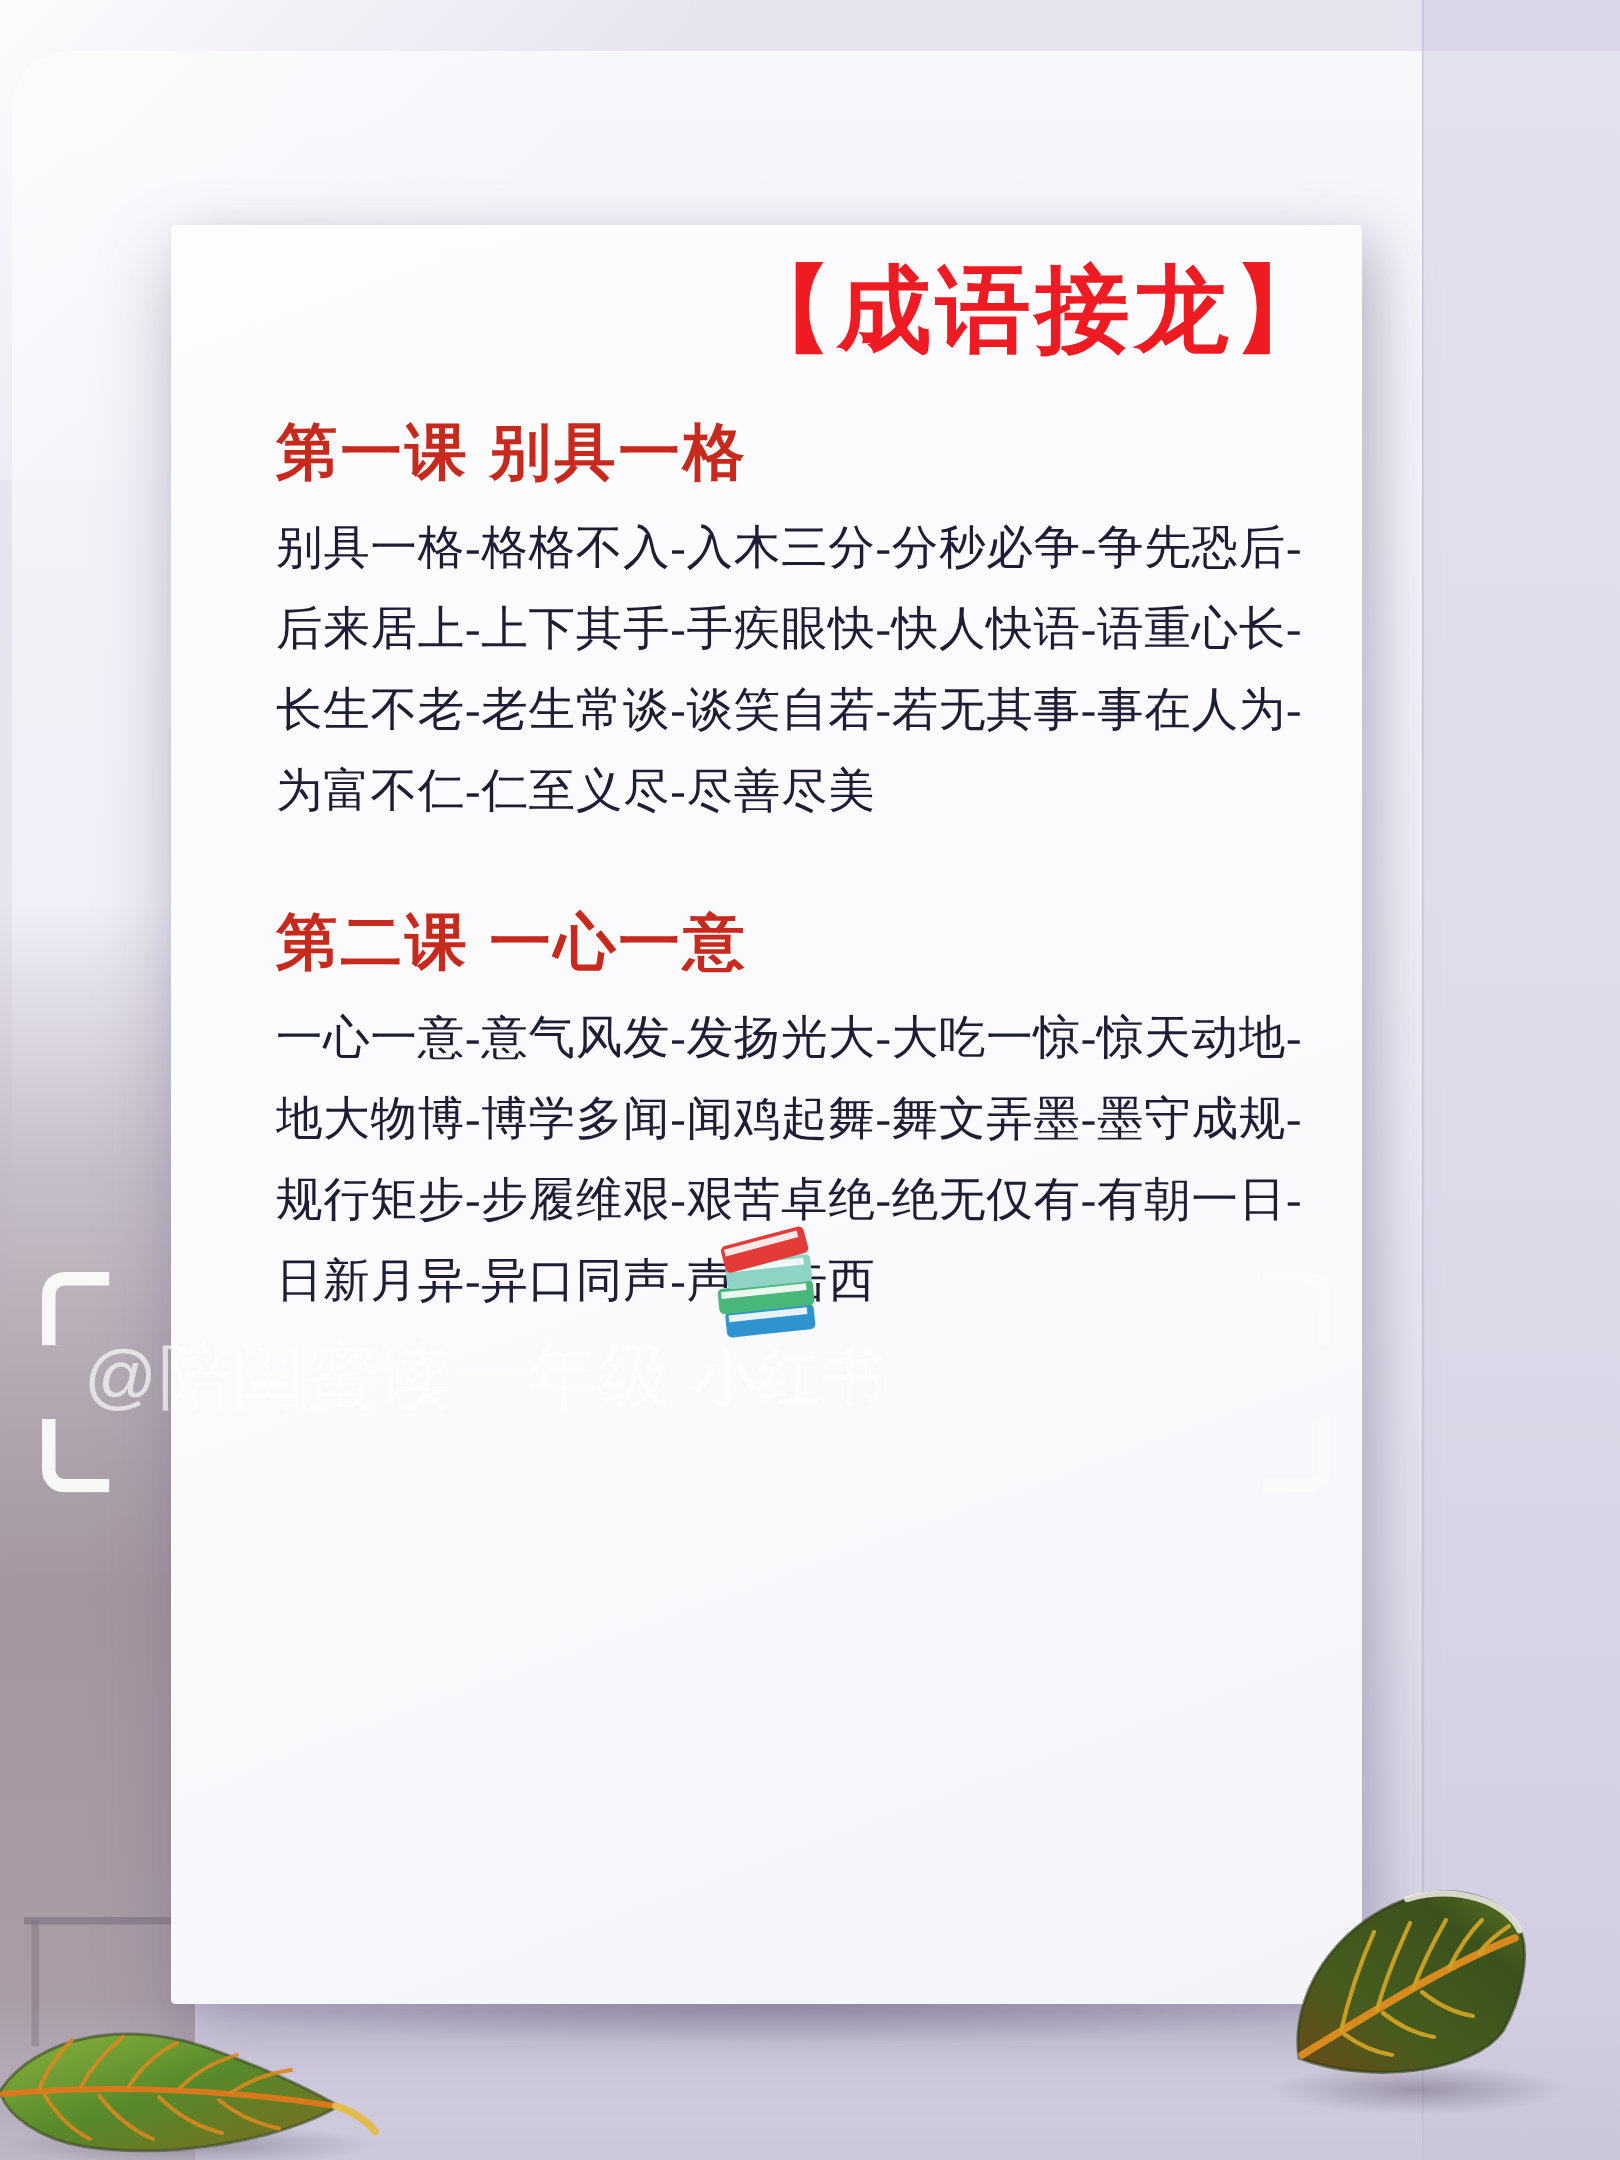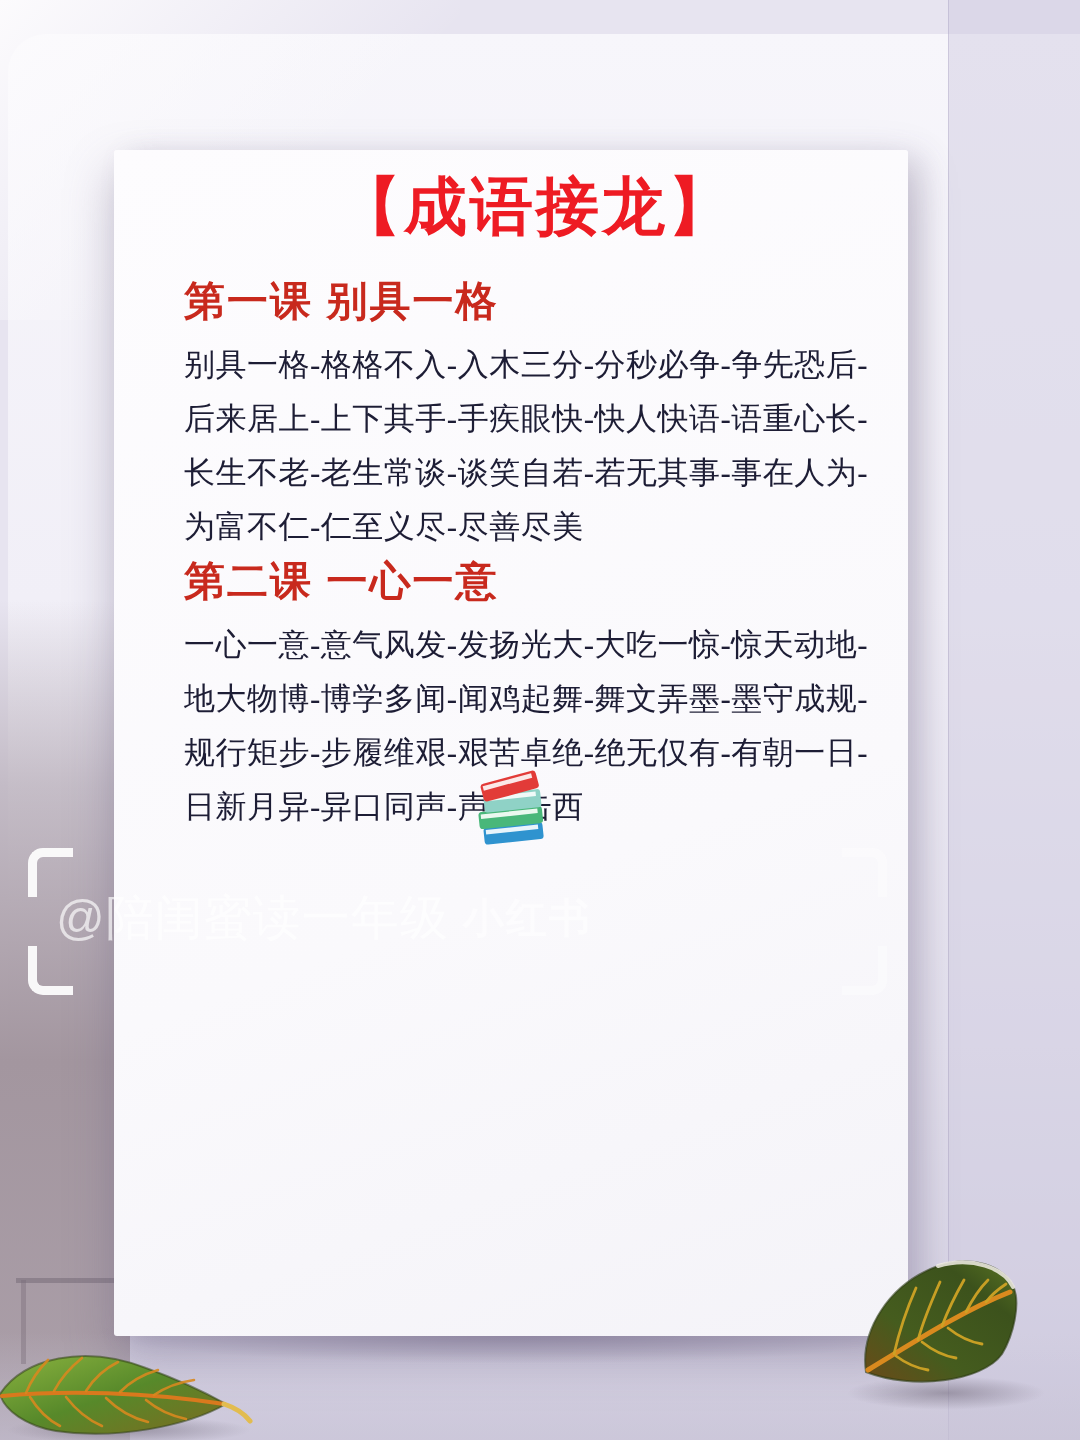--- a/index.html
+++ b/index.html
@@ -23,24 +23,24 @@
   .easel-line-v{position:absolute;left:21px;top:1280px;width:5px;height:84px;background:#776c78;opacity:.4;}
   .card-shadow{position:absolute;left:92px;top:1312px;width:846px;height:52px;
     background:radial-gradient(ellipse at 50% 40%,rgba(110,100,130,.5),rgba(110,100,130,0) 70%);}
 
   
   .card{position:absolute;left:114px;top:150px;width:794px;height:1186px;z-index:2;
     background:linear-gradient(160deg,#fdfcfe 0%,#faf9fc 60%,#f4f3f8 100%);
     border-radius:3px;
     box-shadow:0 22px 48px rgba(110,100,132,.38),14px 6px 28px rgba(110,100,132,.18);}
   .card-inner{padding:12px 20px 0 70px;}
-  .page-title{margin:2px 0 24px 0;text-align:center;
+  .page-title{margin:2px 0 24px 0;text-align:right;
     font-size:63px;font-weight:900;letter-spacing:3px;color:#ee1b23;
     font-family:"Liberation Sans",sans-serif;}
-  .lesson{}
+  .lesson{margin-top:47px;}
   .lesson.first{margin-top:16px;}
   .lesson-heading{margin:0 0 9px 0;font-size:41px;font-weight:800;letter-spacing:2px;
     color:#c8291d;font-family:"Liberation Sans",sans-serif;}
   .chain{margin:0;font-size:31px;line-height:54px;letter-spacing:.5px;color:#1d1d35;
     word-break:break-all;line-break:anywhere;
     font-family:"Liberation Serif","DejaVu Serif",serif;}
 
   
   .cover-wrap{position:relative;display:inline-block;}
   .books-icon{position:absolute;left:-16px;top:-12px;width:76px;height:82px;z-index:3;}

